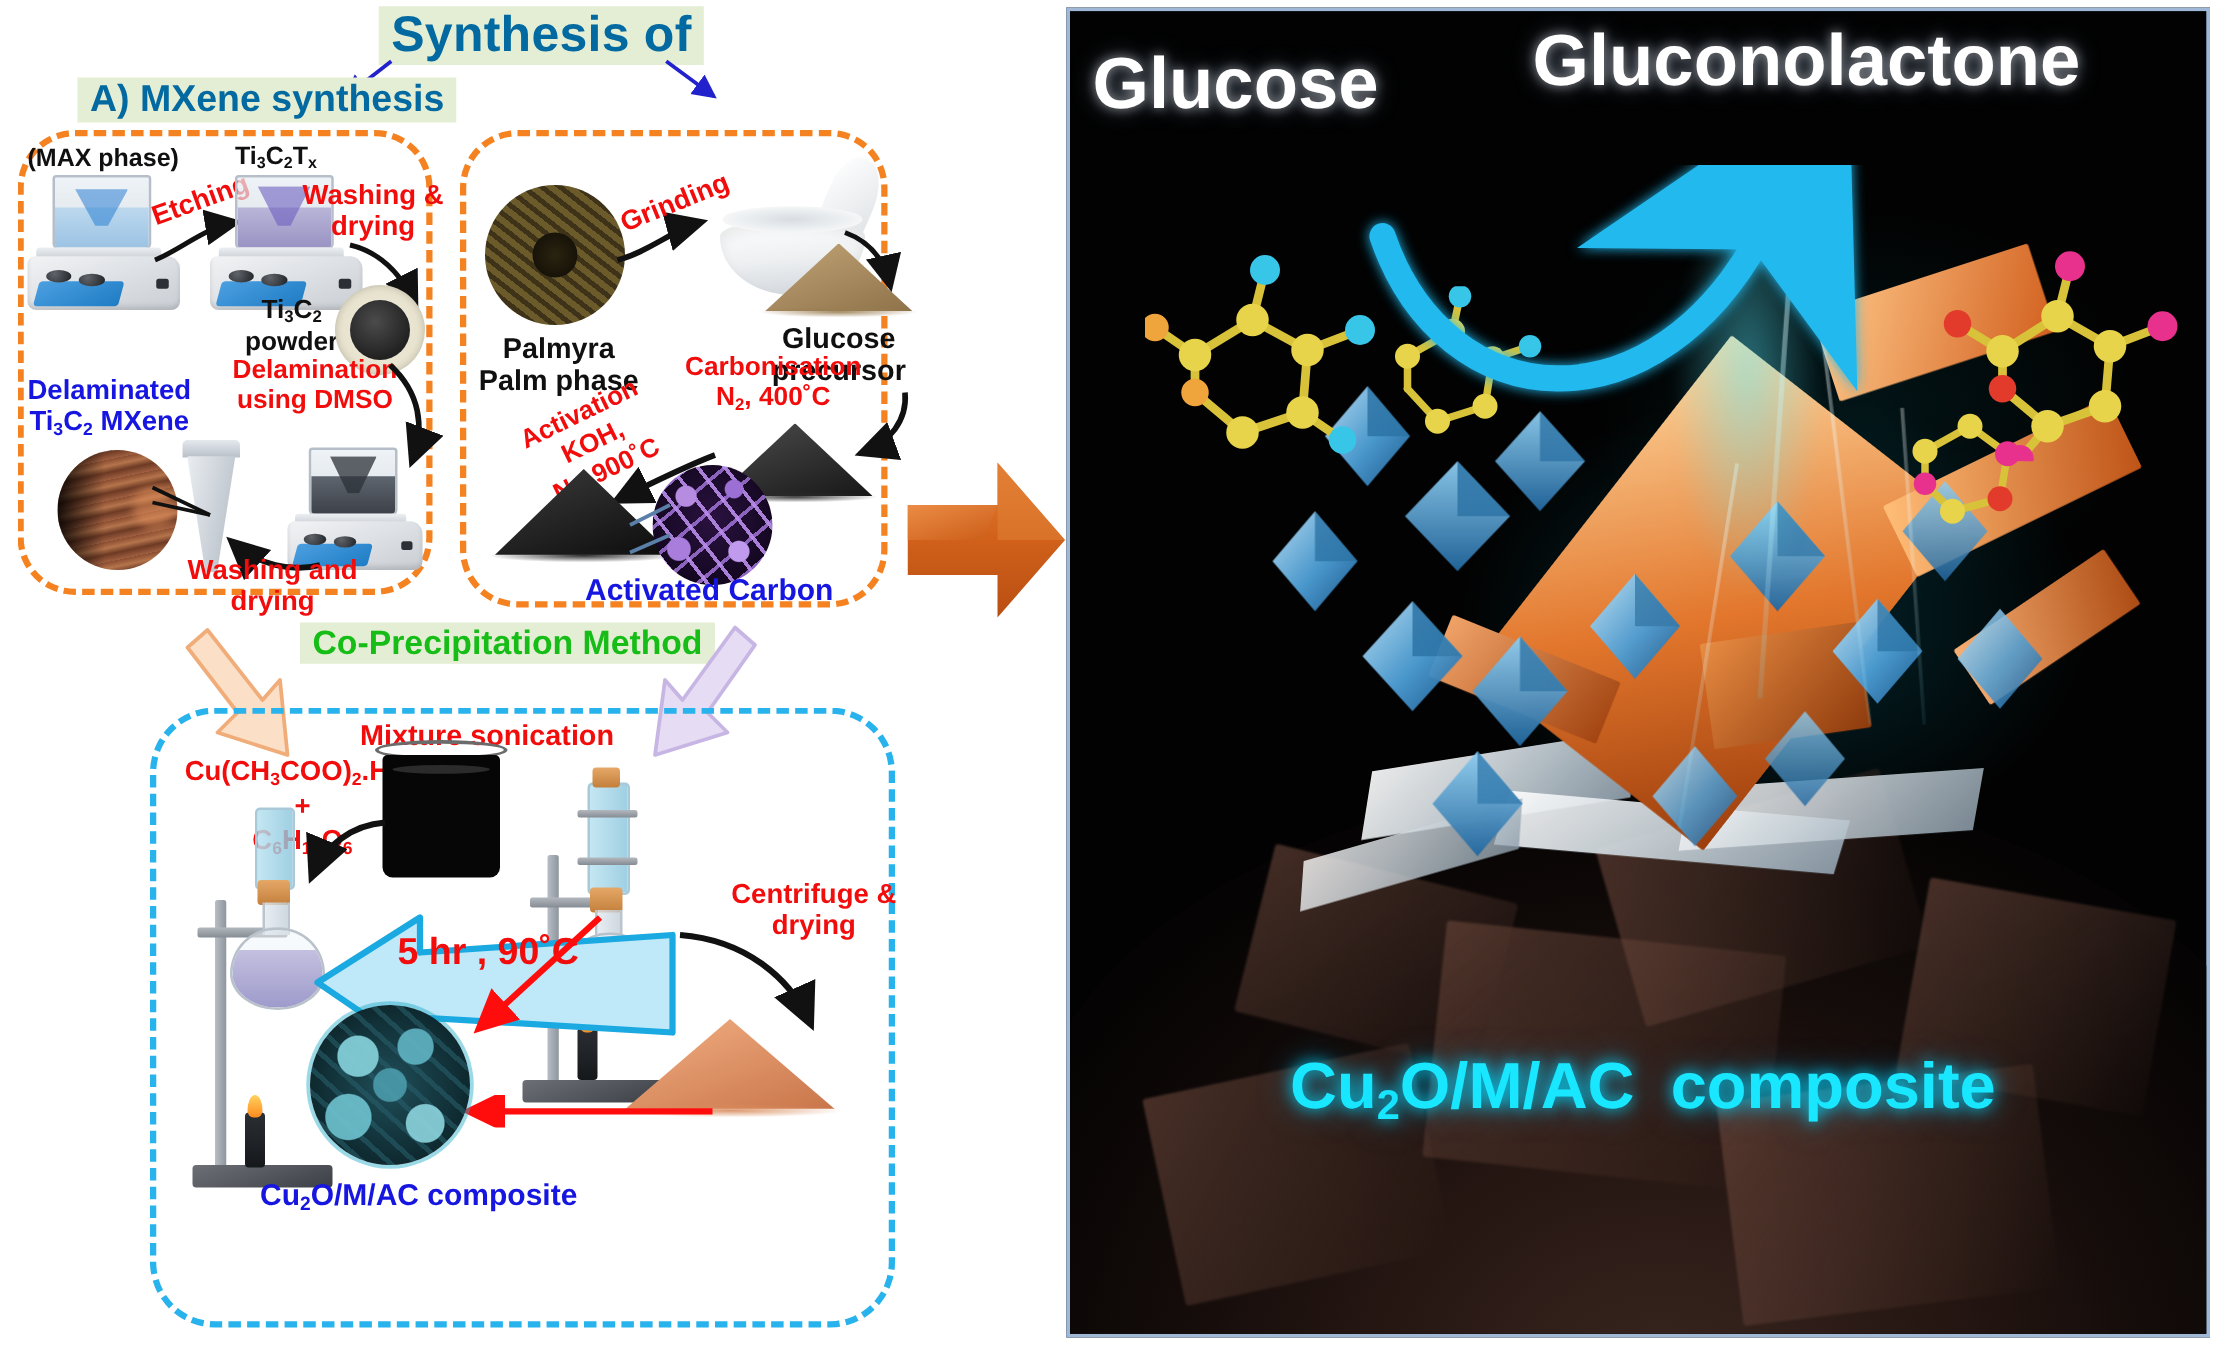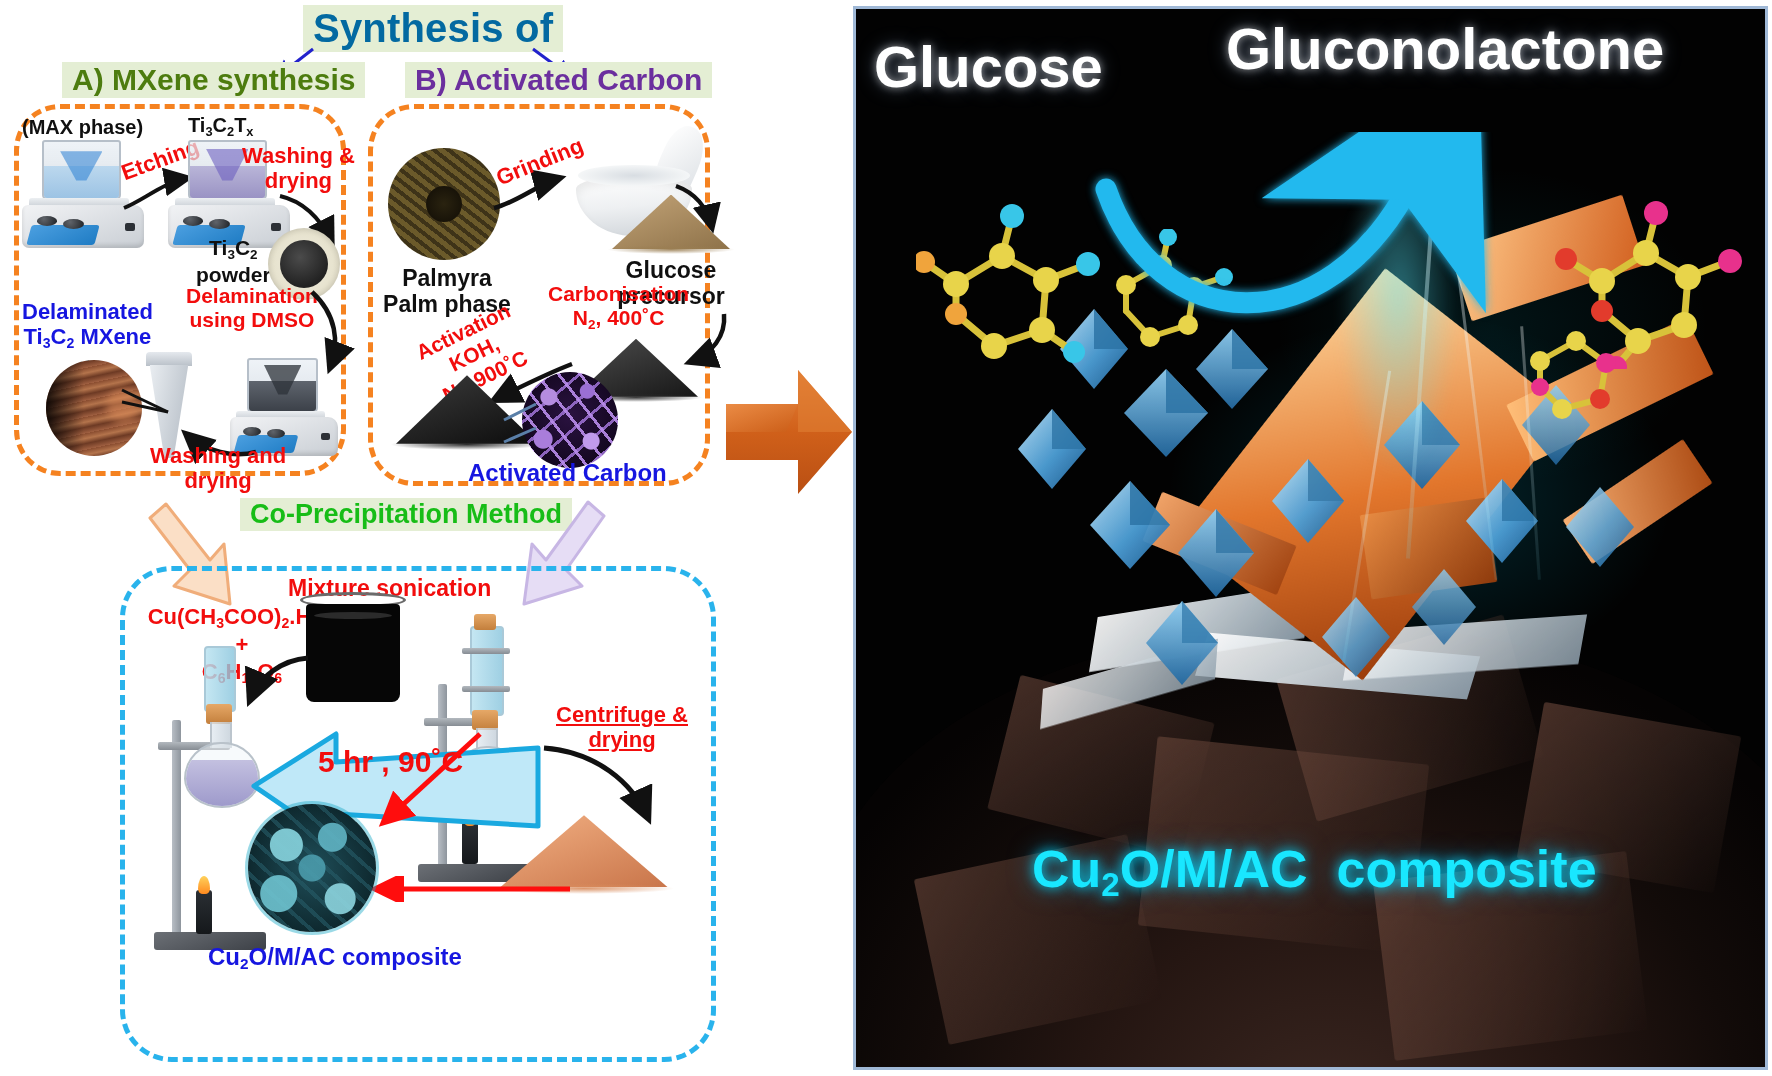--- a/index.html
+++ b/index.html
@@ -5,21 +5,21 @@
   html,body{margin:0;padding:0;background:#fff;}
   body{width:1772px;height:1076px;font-family:"Liberation Sans",sans-serif;overflow:hidden;position:relative;}
   #root{position:absolute;left:0;top:0;width:1772px;height:1076px;background:#fff;}
 
   .abs{position:absolute;}
   .ctr{text-align:center;}
 
   
   .chip{background:#e4eed4;padding:2px 10px;font-weight:bold;white-space:nowrap;line-height:1.08;}
   .chip-main{color:#0369a1;font-size:40px;letter-spacing:.2px;margin-left:36px;}
-  .chip-a{color:#4d7c0f;font-size:30px;}
+  .chip-a{color:#0369a1;font-size:30px;}
   .chip-b{color:#6b2f9e;font-size:30px;}
   .chip-cp{color:#17bd17;font-size:27px;}
 
   
   .dashbox{border:5px dashed #f58220;border-radius:46px;box-sizing:border-box;}
   .dashbox-blue{border:5px dashed #29b3ec;border-radius:52px;box-sizing:border-box;}
 
   
   .lbl{font-weight:bold;line-height:1.1;white-space:nowrap;}
   .lbl-black{color:#101010;}
@@ -124,21 +124,20 @@
       <marker id="bluearrow" markerWidth="7" markerHeight="7" refX="5.4" refY="3.2" orient="auto">
         <path d="M0,0 L6.4,3.2 L0,6.4 z" fill="#2222cc"></path>
       </marker>
     </defs>
     <line x1="58" y1="4" x2="22" y2="32" stroke="#2222cc" stroke-width="3" marker-end="url(#bluearrow)"></line>
     <line x1="278" y1="4" x2="316" y2="32" stroke="#2222cc" stroke-width="3" marker-end="url(#bluearrow)"></line>
   </svg>
 
   <div class="abs chip chip-a" style="left:62px;top:62px;">A) MXene synthesis</div>
 
-  <div class="abs chip chip-b" style="left:405px;top:62px;">B) Activated Carbon</div>
 
   <div class="abs dashbox" style="left:14px;top:104px;width:332px;height:372px;"></div>
 
   <div class="abs lbl lbl-black" style="left:22px;top:116px;font-size:20px;">(MAX phase)</div>
 
   <div class="abs lbl lbl-black" style="left:188px;top:114px;font-size:20px;">Ti<sub>3</sub>C<sub>2</sub>T<sub>x</sub></div>
 
   <div class="stirrer" style="left:22px;top:140px;width:122px;height:108px;">
     <div class="beaker">
       <div class="liq" style="background:linear-gradient(180deg,#bcd8ee,#9cc3e4);"></div>
@@ -355,21 +354,21 @@
     <div class="fr-cork" style="left:56px;top:-12px;width:22px;height:16px;"></div>
     <div class="fr-cork" style="left:54px;top:84px;width:26px;height:20px;"></div>
     <div class="fr-neck" style="left:58px;top:102px;width:18px;height:24px;"></div>
     <div class="fr-bulb" style="left:34px;top:120px;width:68px;height:58px;">
       <div style="position:absolute;left:0;bottom:0;width:100%;height:74%;background:linear-gradient(180deg,#55cbe8,#1aa9d4);"></div>
     </div>
     <div class="fr-burner" style="left:44px;top:196px;width:16px;height:42px;"></div>
     <div class="fr-flame" style="left:46px;top:182px;width:12px;height:18px;"></div>
   </div>
 
-  <div class="abs lbl lbl-red ctr" style="left:556px;top:702px;font-size:22px;line-height:1.14;text-decoration:underline;">
+  <div class="abs lbl lbl-red ctr" style="left:585px;top:702px;font-size:22px;line-height:1.14;">
     <span>Centrifuge &amp;</span><br>
     <span>drying</span>
   </div>
   <svg class="abs" style="left:540px;top:742px;width:128px;height:96px;">
     <path d="M4,6 C56,10 92,40 108,76" stroke="#111" stroke-width="5" fill="none" marker-end="url(#blk1)"></path>
   </svg>
 
   <div class="powderPile" style="left:500px;top:812px;width:168px;height:82px;">
     <div class="hill" style="background:linear-gradient(160deg,#f2b083,#c9754a);border-radius:6px 6px 0 0;"></div>
     <div class="spill" style="background:radial-gradient(ellipse,#d98d5e,rgba(217,141,94,0) 70%);"></div>

